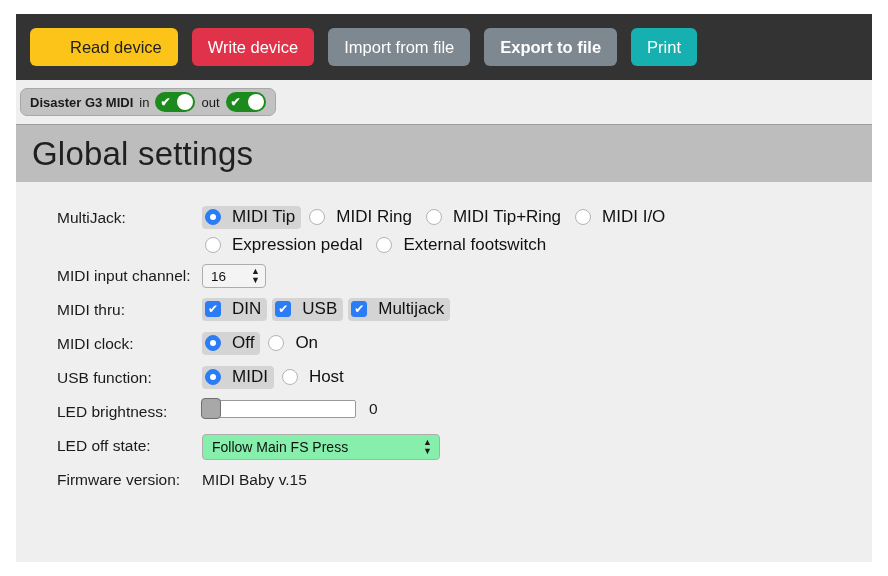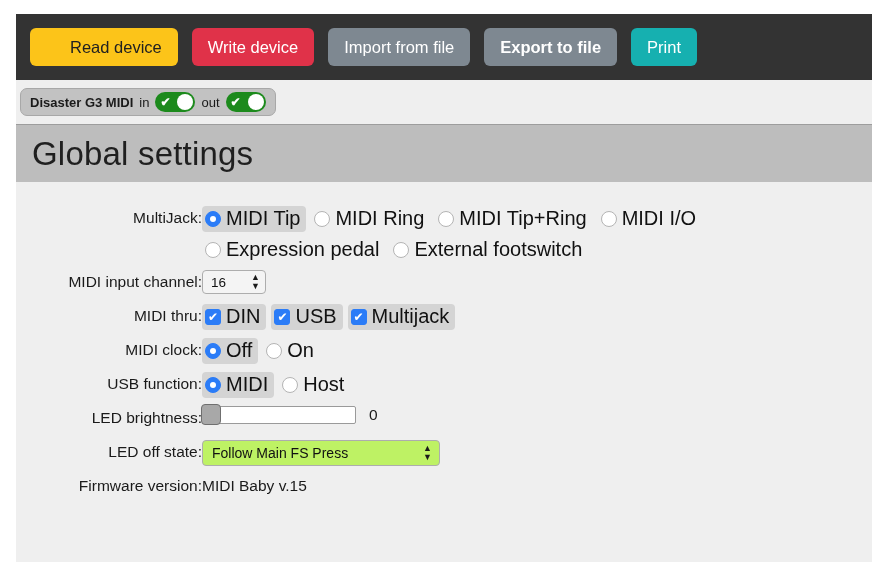--- a/index.html
+++ b/index.html
@@ -134,21 +134,20 @@
     background: #efefef;
     padding: 24px 0 0 0;
     height: 380px;
     box-sizing: border-box;
   }
   .row {
     display: flex;
     align-items: flex-start;
     min-height: 27px;
     margin-bottom: 7px;
-    text-align: right;
   }
   .row .lbl {
     width: 186px;
     padding-left: 41px;
     box-sizing: border-box;
     font-size: 15.5px;
     color: #1a1a1a;
     flex: none;
     padding-top: 3px;
   }
@@ -170,22 +169,23 @@
     display: inline-flex;
     align-items: center;
     gap: 5px;
     padding: 1px 6px 2px 3px;
     border-radius: 4px;
     cursor: pointer;
     white-space: nowrap;
   }
   .opt.sel { background: #d4d4d4; }
   .opt .txt {
-    font-size: 20px;
+    font-size: 17px;
     color: #111111;
+    margin-left: 6px;
   }
   .radio {
     width: 16px;
     height: 16px;
     border-radius: 50%;
     border: 1px solid #b4b4b4;
     background: #ffffff;
     box-sizing: border-box;
     display: inline-flex;
     align-items: center;
@@ -236,21 +236,21 @@
     gap: 25px;
     padding: 0 5px 0 8px;
     box-sizing: border-box;
     font-size: 13.5px;
     color: #111111;
     cursor: pointer;
   }
   .selectbox {
     height: 26px;
     width: 238px;
-    background: #bef264;
+    background: #86efac;
     border: 1px solid #adadad;
     border-radius: 4px;
     display: inline-flex;
     align-items: center;
     justify-content: space-between;
     padding: 0 7px 0 9px;
     box-sizing: border-box;
     font-size: 14px;
     color: #111111;
     cursor: pointer;

